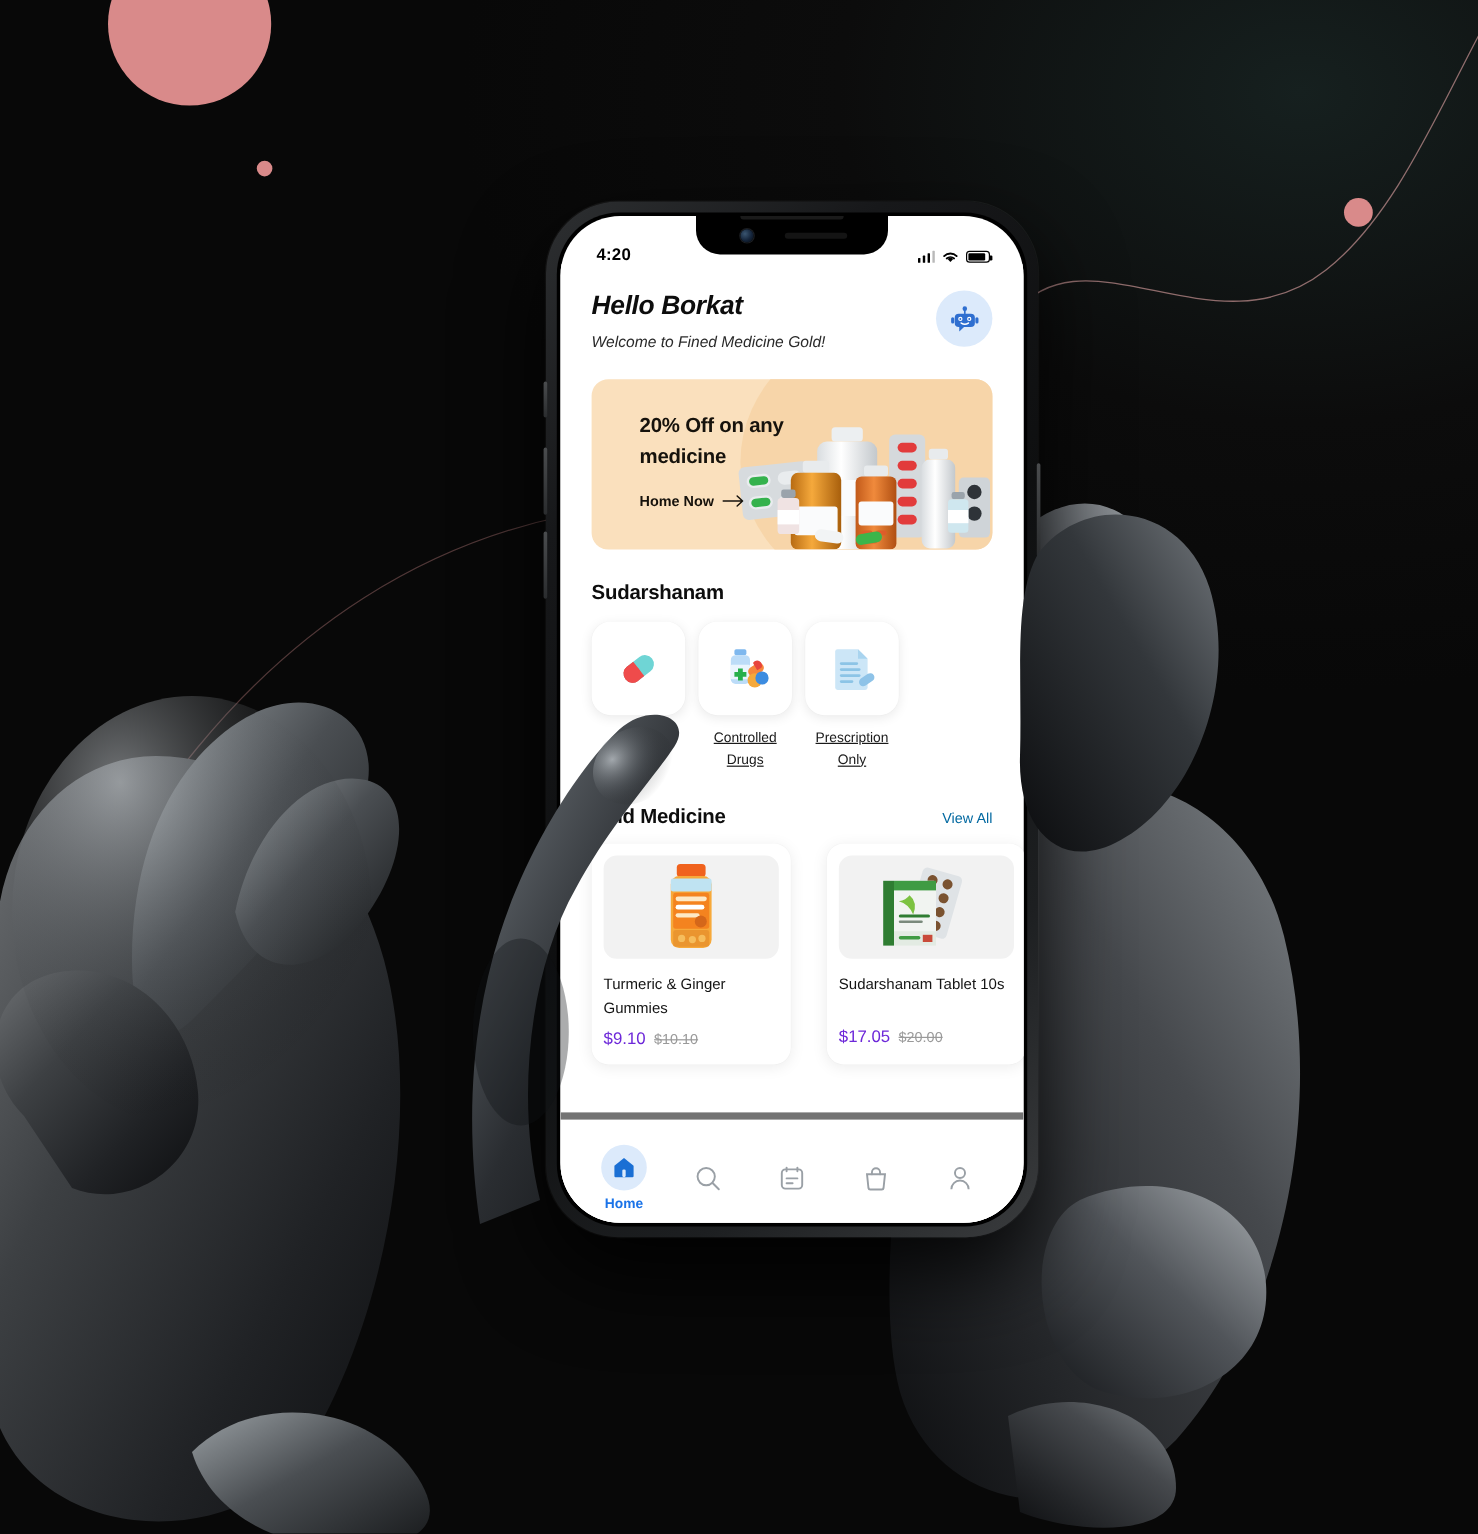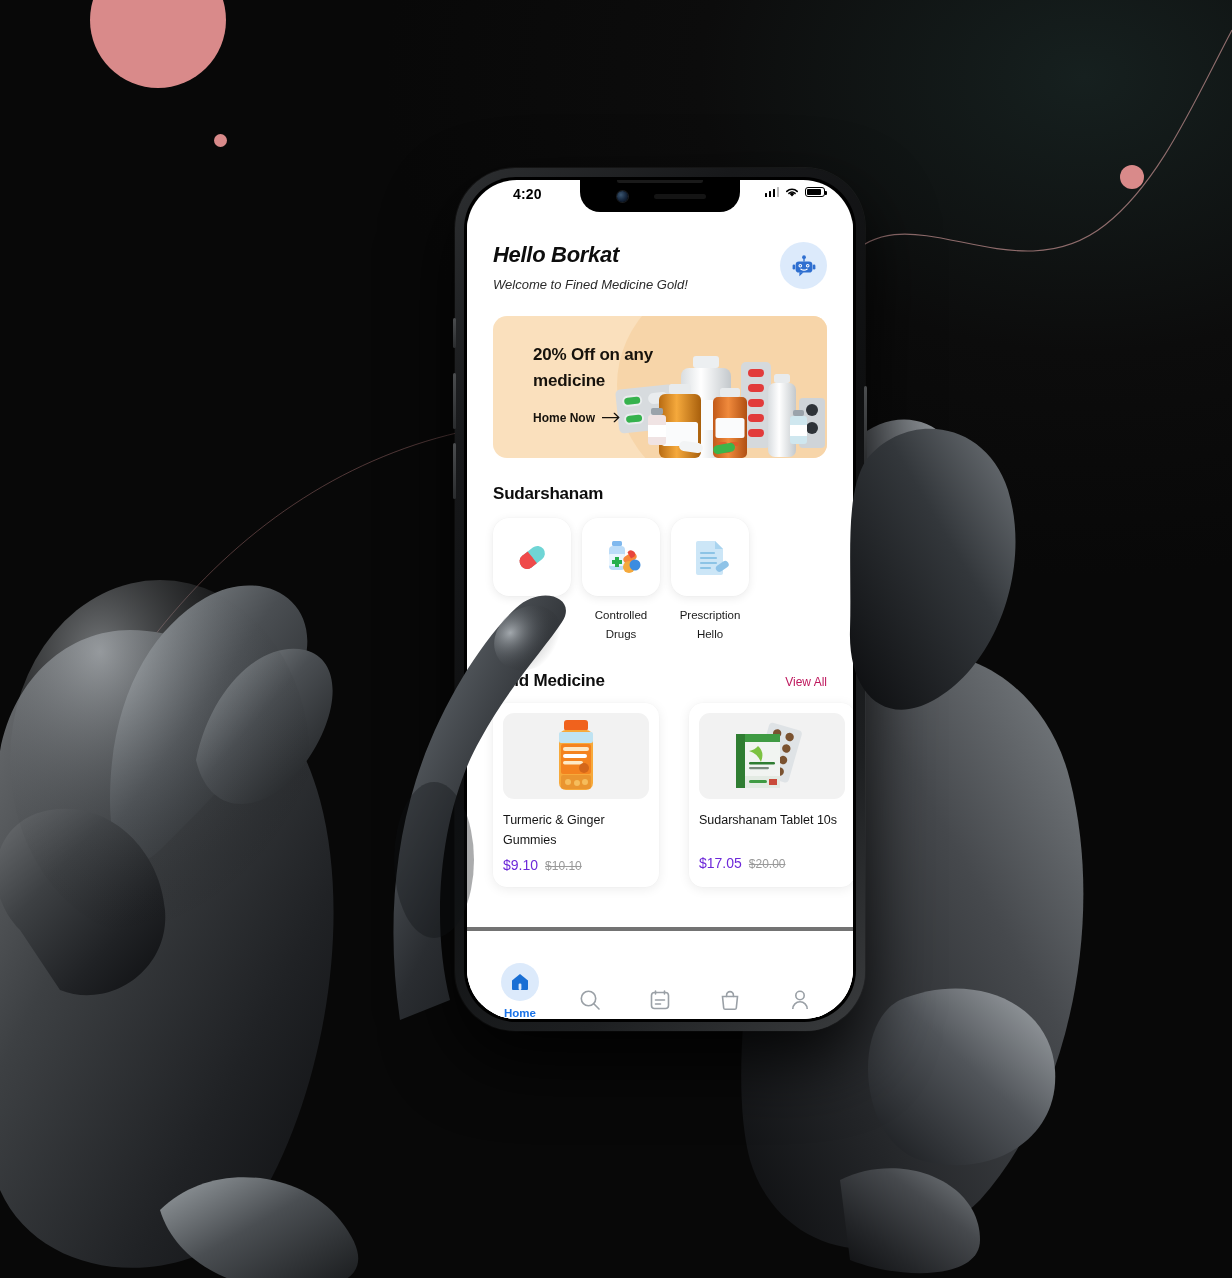--- a/index.html
+++ b/index.html
@@ -85,22 +85,22 @@
     width:52px; height:5px; border-radius:3px;
     background:#141414; margin-right:-8px;
   }
   .notch-bar {
     position:absolute; left:50%; transform:translateX(-50%); top:-2px;
     width:86px; height:5px; border-radius:3px; background:#1a1a1a; z-index:41;
   }
 
   
   .statusbar {
-    position:absolute; top:0; left:16px; right:0; height:40px;
-    display:flex; align-items:flex-start; justify-content:space-between;
+    position:absolute; top:0; left:0; right:0; height:40px;
+    display:flex; align-items:flex-end; justify-content:space-between;
     padding:6px 28px 0 30px;
     z-index:30;
   }
   .st-time { font-size:14px; font-weight:bold; color:#000; letter-spacing:.2px; }
   .st-icons { display:flex; align-items:center; gap:5px; }
   .bars { display:flex; align-items:flex-end; gap:1.5px; height:10px; }
   .bars i { width:2.5px; background:#000; border-radius:.5px; display:block; }
   .bars i:nth-child(1){height:4px}
   .bars i:nth-child(2){height:6px}
   .bars i:nth-child(3){height:8px}
@@ -161,29 +161,29 @@
   
   .cats { display:flex; gap:11px; padding:14px 26px 0 26px; }
   .cat { width:78px; flex:none; }
   .cat-card {
     width:78px; height:78px; border-radius:16px; background:#fff;
     box-shadow:0 2px 10px rgba(0,0,0,.085), 0 0 0 .5px rgba(0,0,0,.02);
     display:flex; align-items:center; justify-content:center;
   }
   .cat-label {
     margin-top:10px; text-align:center; font-size:11.5px;
-    color:#1a1a1a; line-height:1.62;
+    color:#1a1a1a; line-height:1.62;text-decoration:underline;
   }
 
   
   .bs-head {
     display:flex; align-items:baseline; justify-content:space-between;
     margin:28px 26px 0 26px;
   }
-  .viewall { font-size:12px; color:#be185d; }
+  .viewall { font-size:12px; color:#0369a1; }
 
   
   .prods { display:flex; gap:30px; padding:12px 26px 0 26px; }
   .prod {
     width:166px; flex:none; background:#fff; border-radius:14px;
     box-shadow:0 2px 12px rgba(0,0,0,.08), 0 0 0 .5px rgba(0,0,0,.02);
     padding:10px 10px 14px 10px;
   }
   .prod-img {
     width:100%; height:86px; border-radius:11px; background:#f2f2f2;
@@ -193,22 +193,22 @@
     margin-top:12px; font-size:12.5px; color:#141414; line-height:1.58;
     min-height:38px;
   }
   .prod-price { margin-top:6px; display:flex; align-items:baseline; gap:7px; }
   .price-now { font-size:14px; font-weight:normal; color:#6d28d9; }
   .price-old { font-size:12px; color:#9a9a9a; text-decoration:line-through; }
 
   
   .navbar {
     position:absolute; left:0; right:0; bottom:0; height:92px;
-    background:#fff; border-top:4px solid #737373;
-    display:flex; align-items:flex-end; justify-content:space-around;
+    background:#fff; border-top:6px solid #737373;
+    display:flex; align-items:center; justify-content:space-around;
     padding:12px 18px 0 18px;
   }
   .nav-item {
     display:flex; flex-direction:column; align-items:center; gap:6px;
     width:62px;
   }
   .nav-ic {
     width:38px; height:38px; border-radius:50%;
     display:flex; align-items:center; justify-content:center;
   }
@@ -498,21 +498,21 @@
                 <path d="M26 5 l8 8 h-8 z" fill="#a9d4ef"></path>
                 <g stroke="#8cc4e6" stroke-width="2.2" stroke-linecap="round">
                   <path d="M12 17 h13"></path>
                     <path d="M12 22 h15"></path>
                   <path d="M12 27 h15"></path>
                     <path d="M12 32 h9"></path>
                 </g>
                 <rect x="26" y="27" width="14" height="7" rx="3.5" fill="#8ec3e8" transform="rotate(-34 33 30)"></rect>
               </svg>
             </div>
-            <div class="cat-label">Prescription Hello</div>
+            <div class="cat-label">Prescription Only</div>
           </div>
         </div>
 
         <div class="bs-head">
           <div class="sec-title" style="margin:0">Sold Medicine</div>
           <div class="viewall">View All</div>
         </div>
 
         <div class="prods">
 

